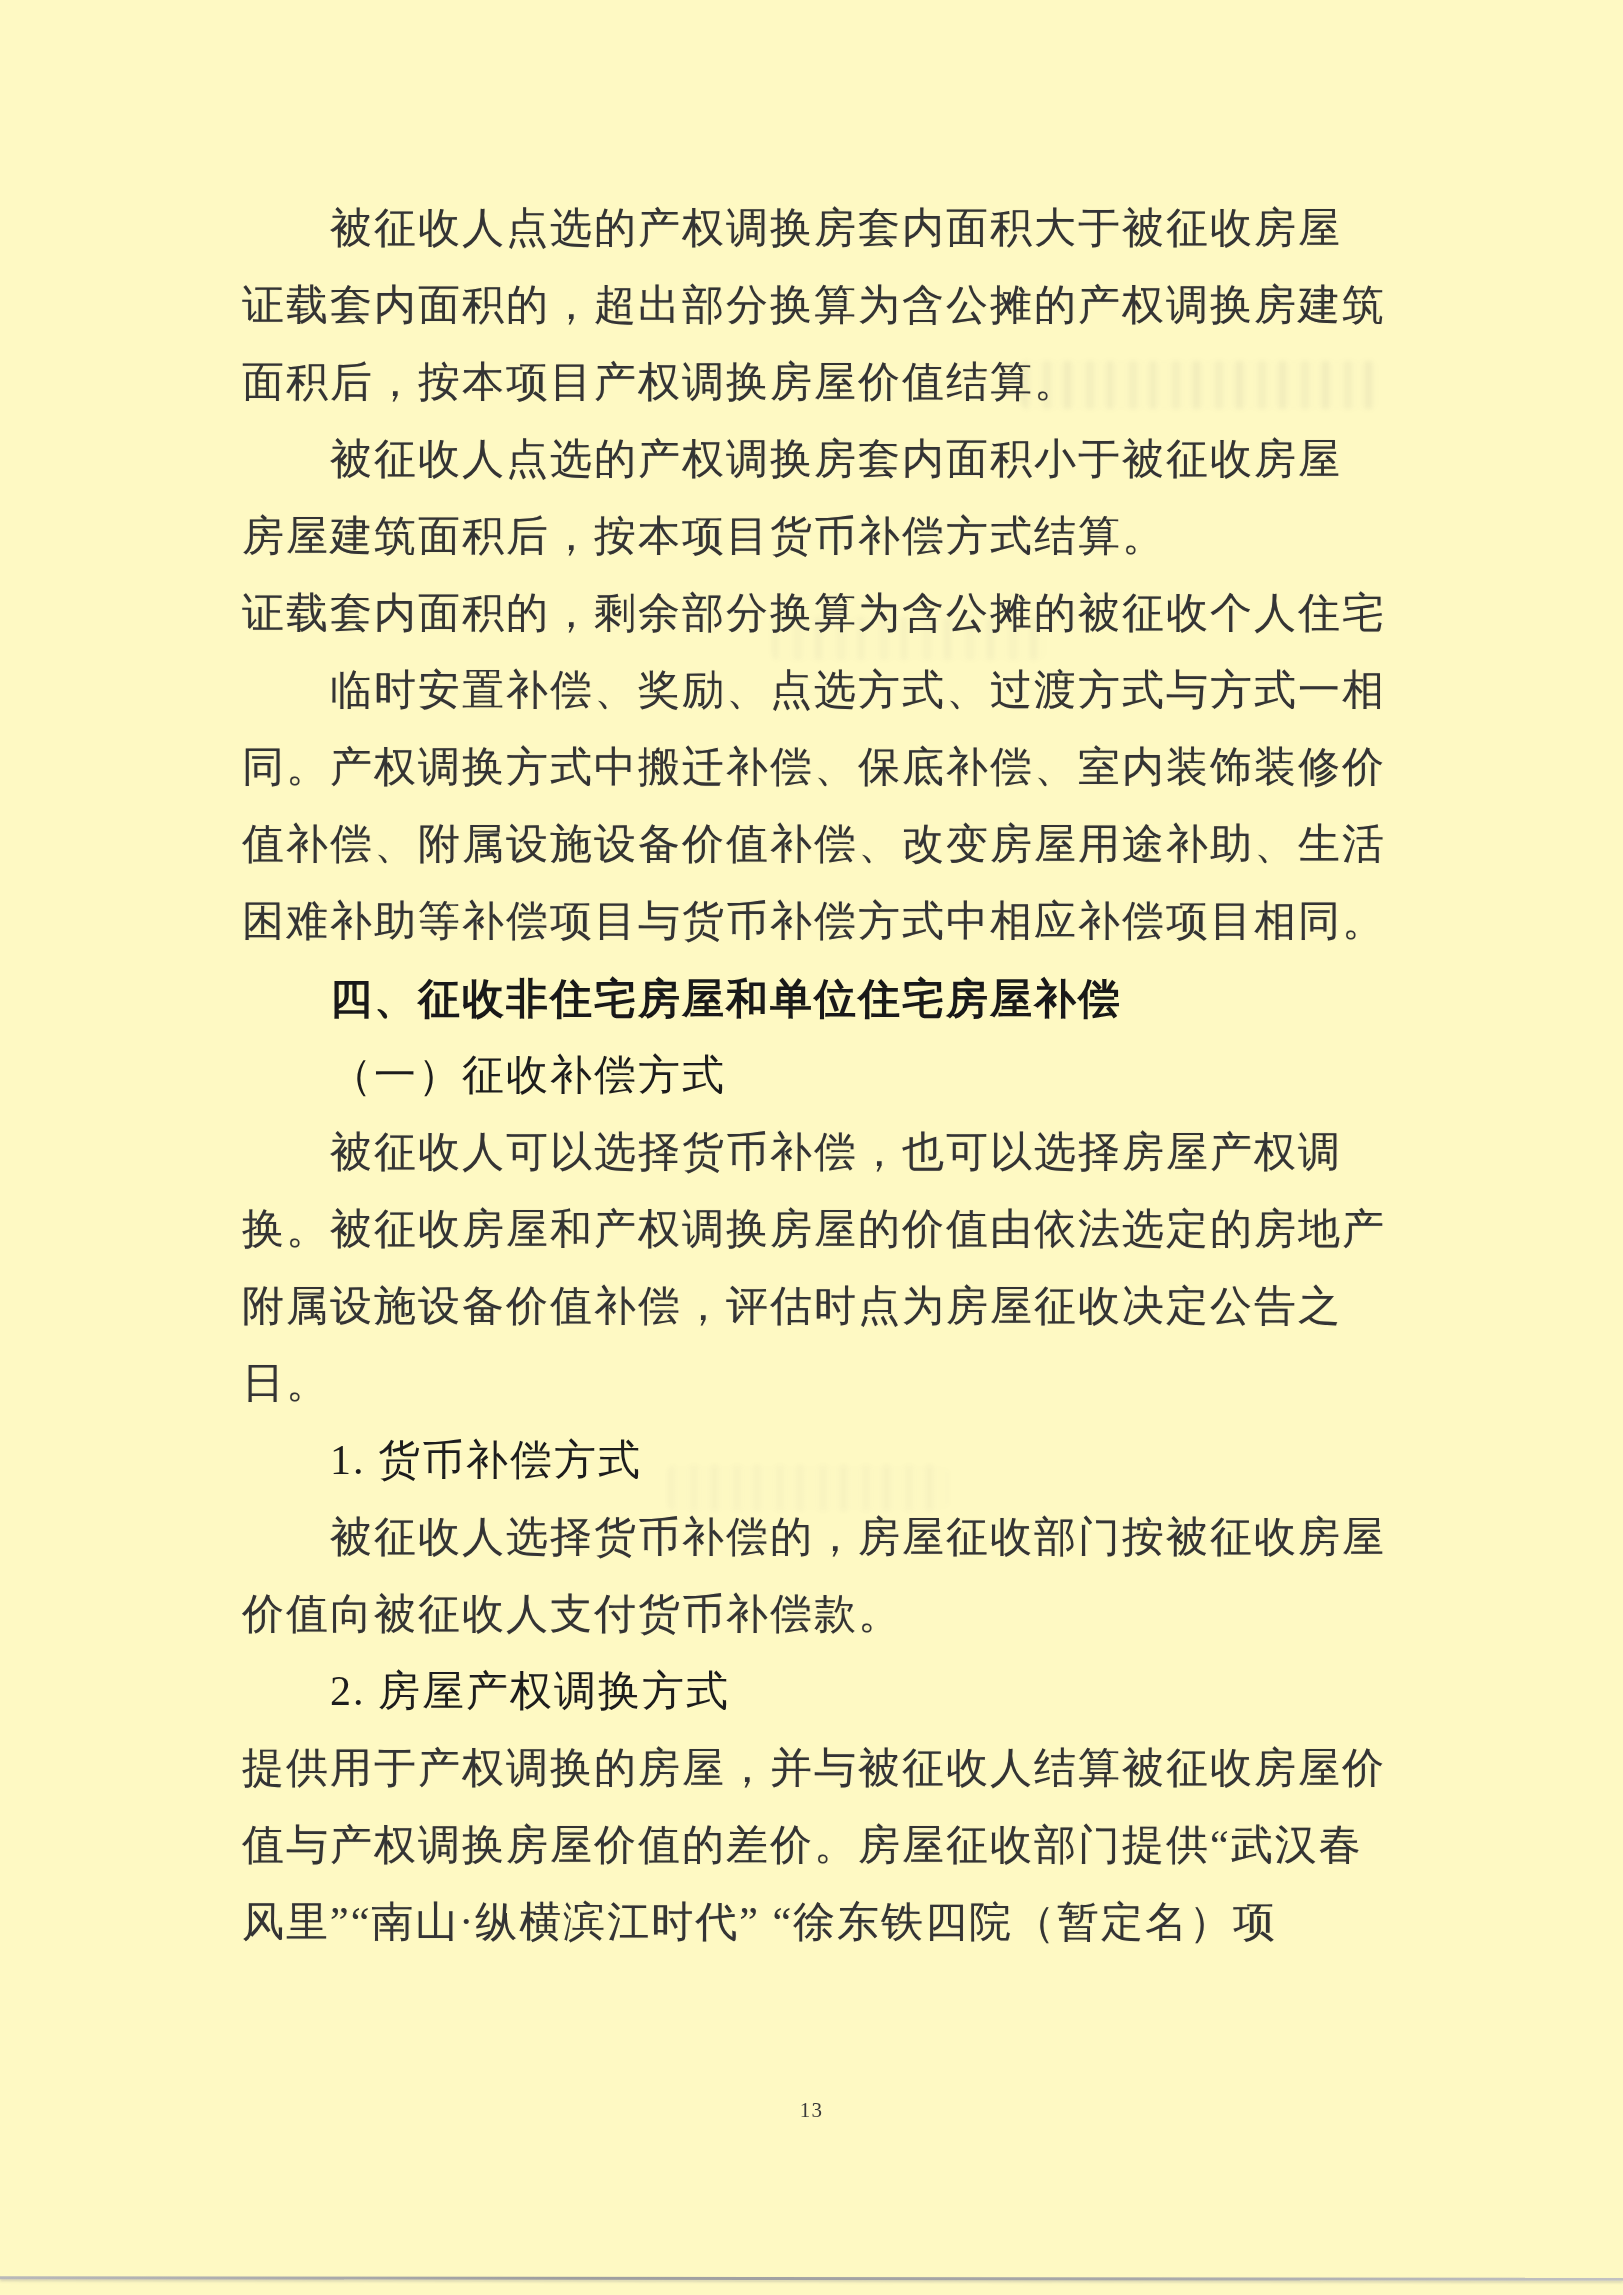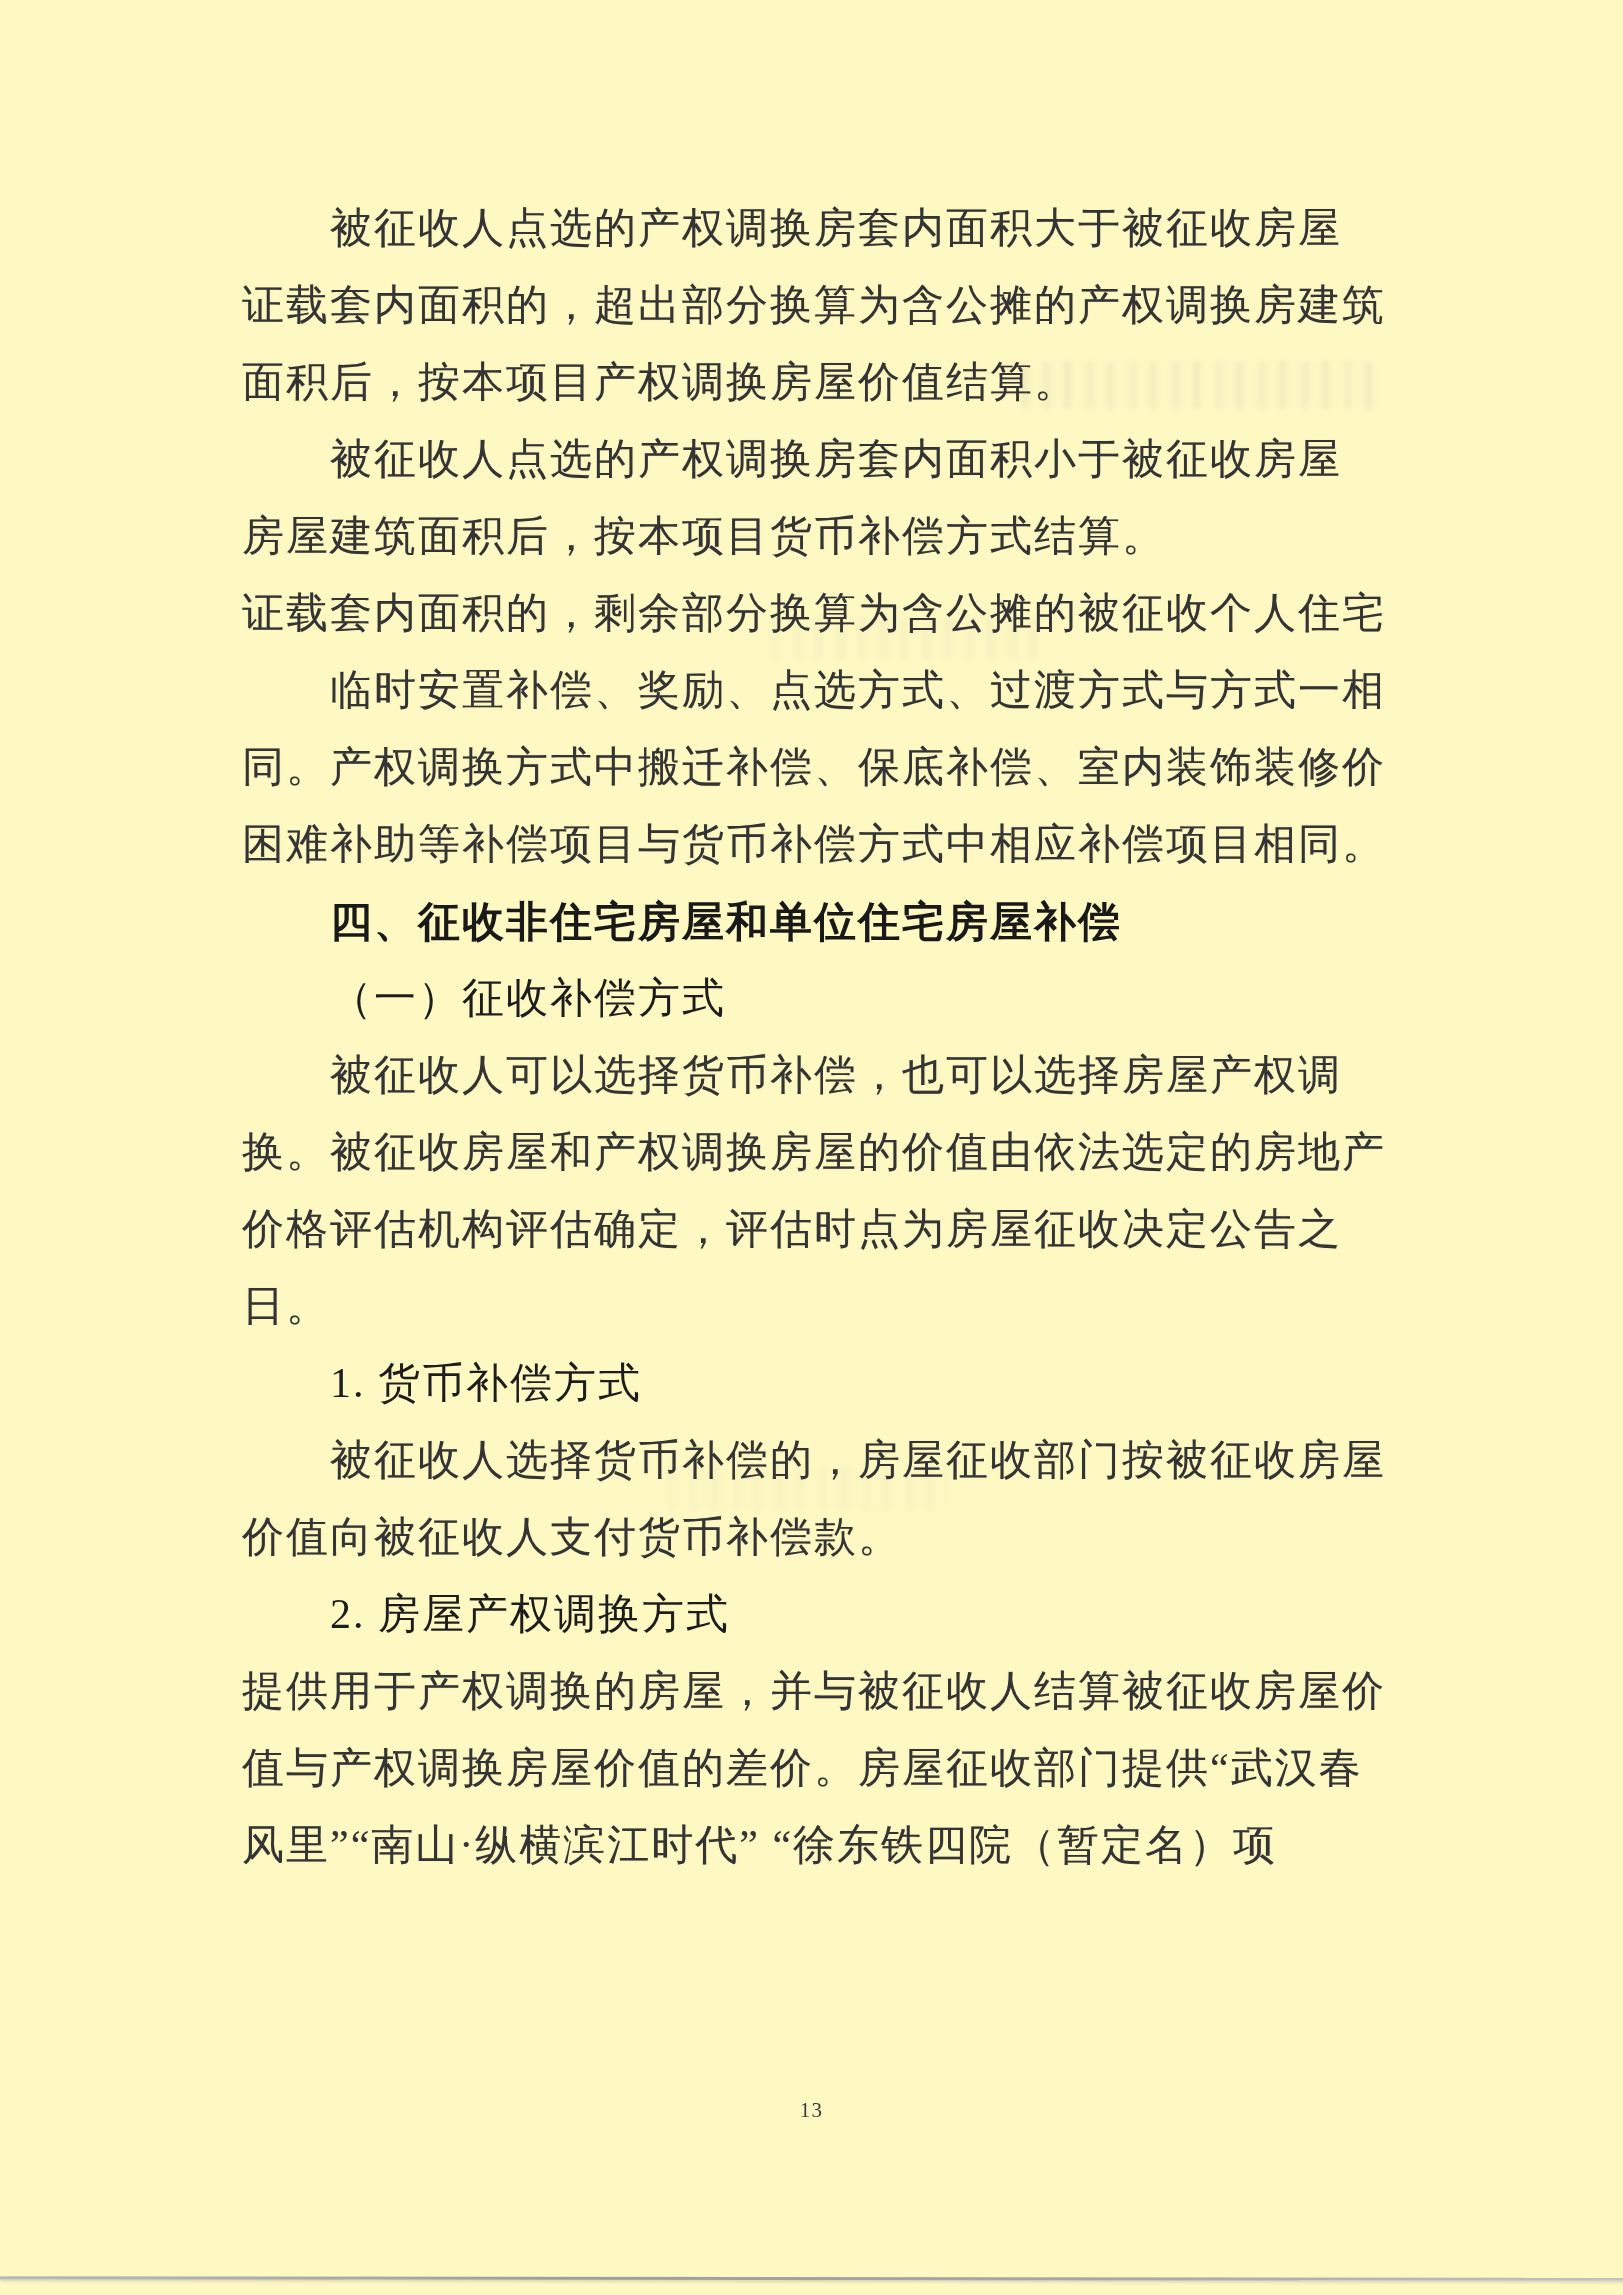--- a/index.html
+++ b/index.html
@@ -96,26 +96,27 @@
 
   <div class="text-block">
       <div class="line body indent">被征收人点选的产权调换房套内面积大于被征收房屋</div>
       <div class="line body">证载套内面积的，超出部分换算为含公摊的产权调换房建筑</div>
       <div class="line body">面积后，按本项目产权调换房屋价值结算。</div>
       <div class="line body indent">被征收人点选的产权调换房套内面积小于被征收房屋</div>
       <div class="line body">房屋建筑面积后，按本项目货币补偿方式结算。</div>
       <div class="line body">证载套内面积的，剩余部分换算为含公摊的被征收个人住宅</div>
       <div class="line body indent">临时安置补偿、奖励、点选方式、过渡方式与方式一相</div>
       <div class="line body">同。产权调换方式中搬迁补偿、保底补偿、室内装饰装修价</div>
+      <div class="line body">值补偿、附属设施设备价值补偿、改变房屋用途补助、生活</div>
       <div class="line body">困难补助等补偿项目与货币补偿方式中相应补偿项目相同。</div>
       <div class="line h1 indent">四、征收非住宅房屋和单位住宅房屋补偿</div>
       <div class="line h2 indent">（一）征收补偿方式</div>
       <div class="line body indent">被征收人可以选择货币补偿，也可以选择房屋产权调</div>
       <div class="line body">换。被征收房屋和产权调换房屋的价值由依法选定的房地产</div>
-      <div class="line body">价格评估机构评估确定，评估时点为房屋征收决定公告之</div>
+      <div class="line body">附属设施设备价值补偿，评估时点为房屋征收决定公告之</div>
       <div class="line body">日。</div>
       <div class="line h2 indent">1. 货币补偿方式</div>
       <div class="line body indent">被征收人选择货币补偿的，房屋征收部门按被征收房屋</div>
       <div class="line body">价值向被征收人支付货币补偿款。</div>
       <div class="line h2 indent">2. 房屋产权调换方式</div>
       <div class="line body">提供用于产权调换的房屋，并与被征收人结算被征收房屋价</div>
       <div class="line body">值与产权调换房屋价值的差价。房屋征收部门提供“武汉春</div>
       <div class="line body">风里”“南山·纵横滨江时代” “徐东铁四院（暂定名）项</div>
     </div>
 

